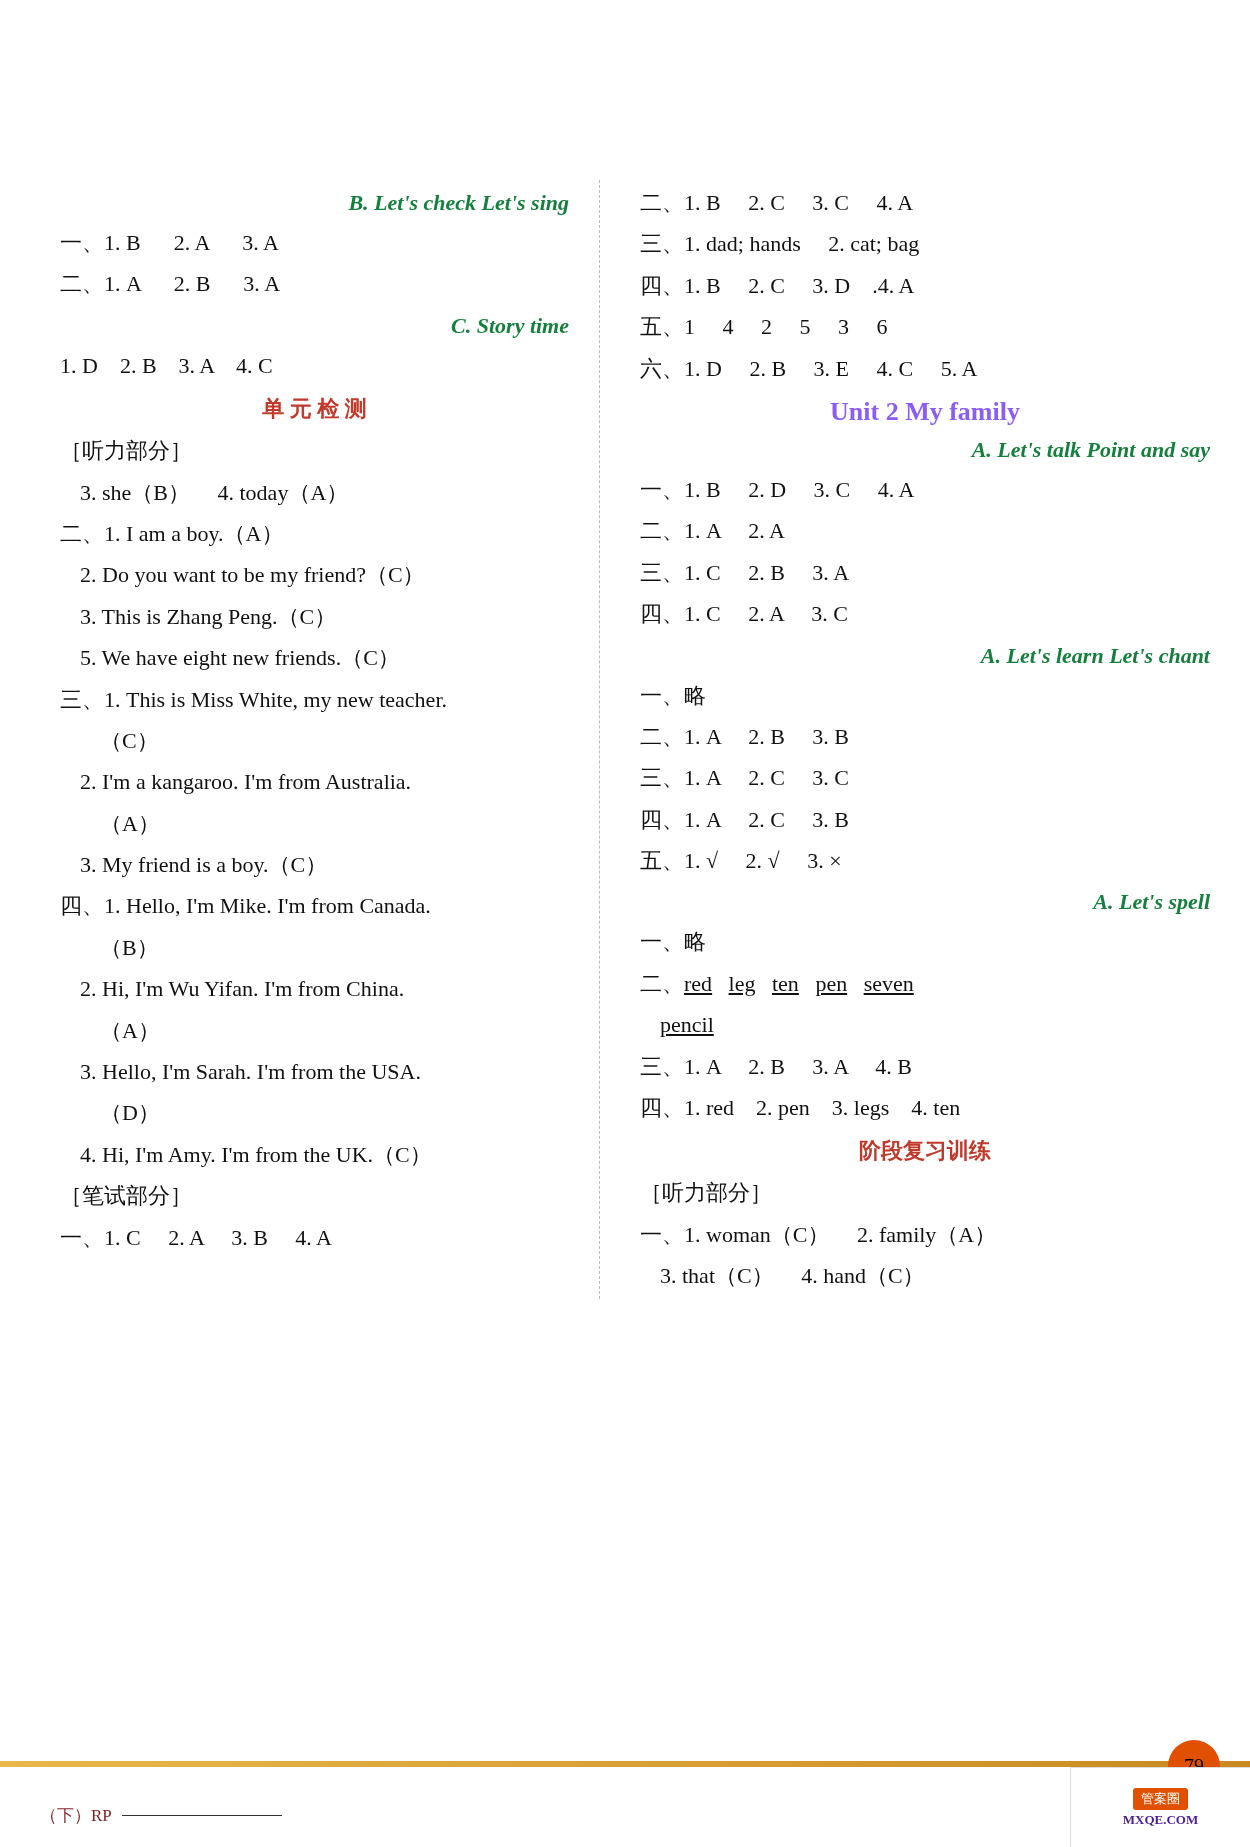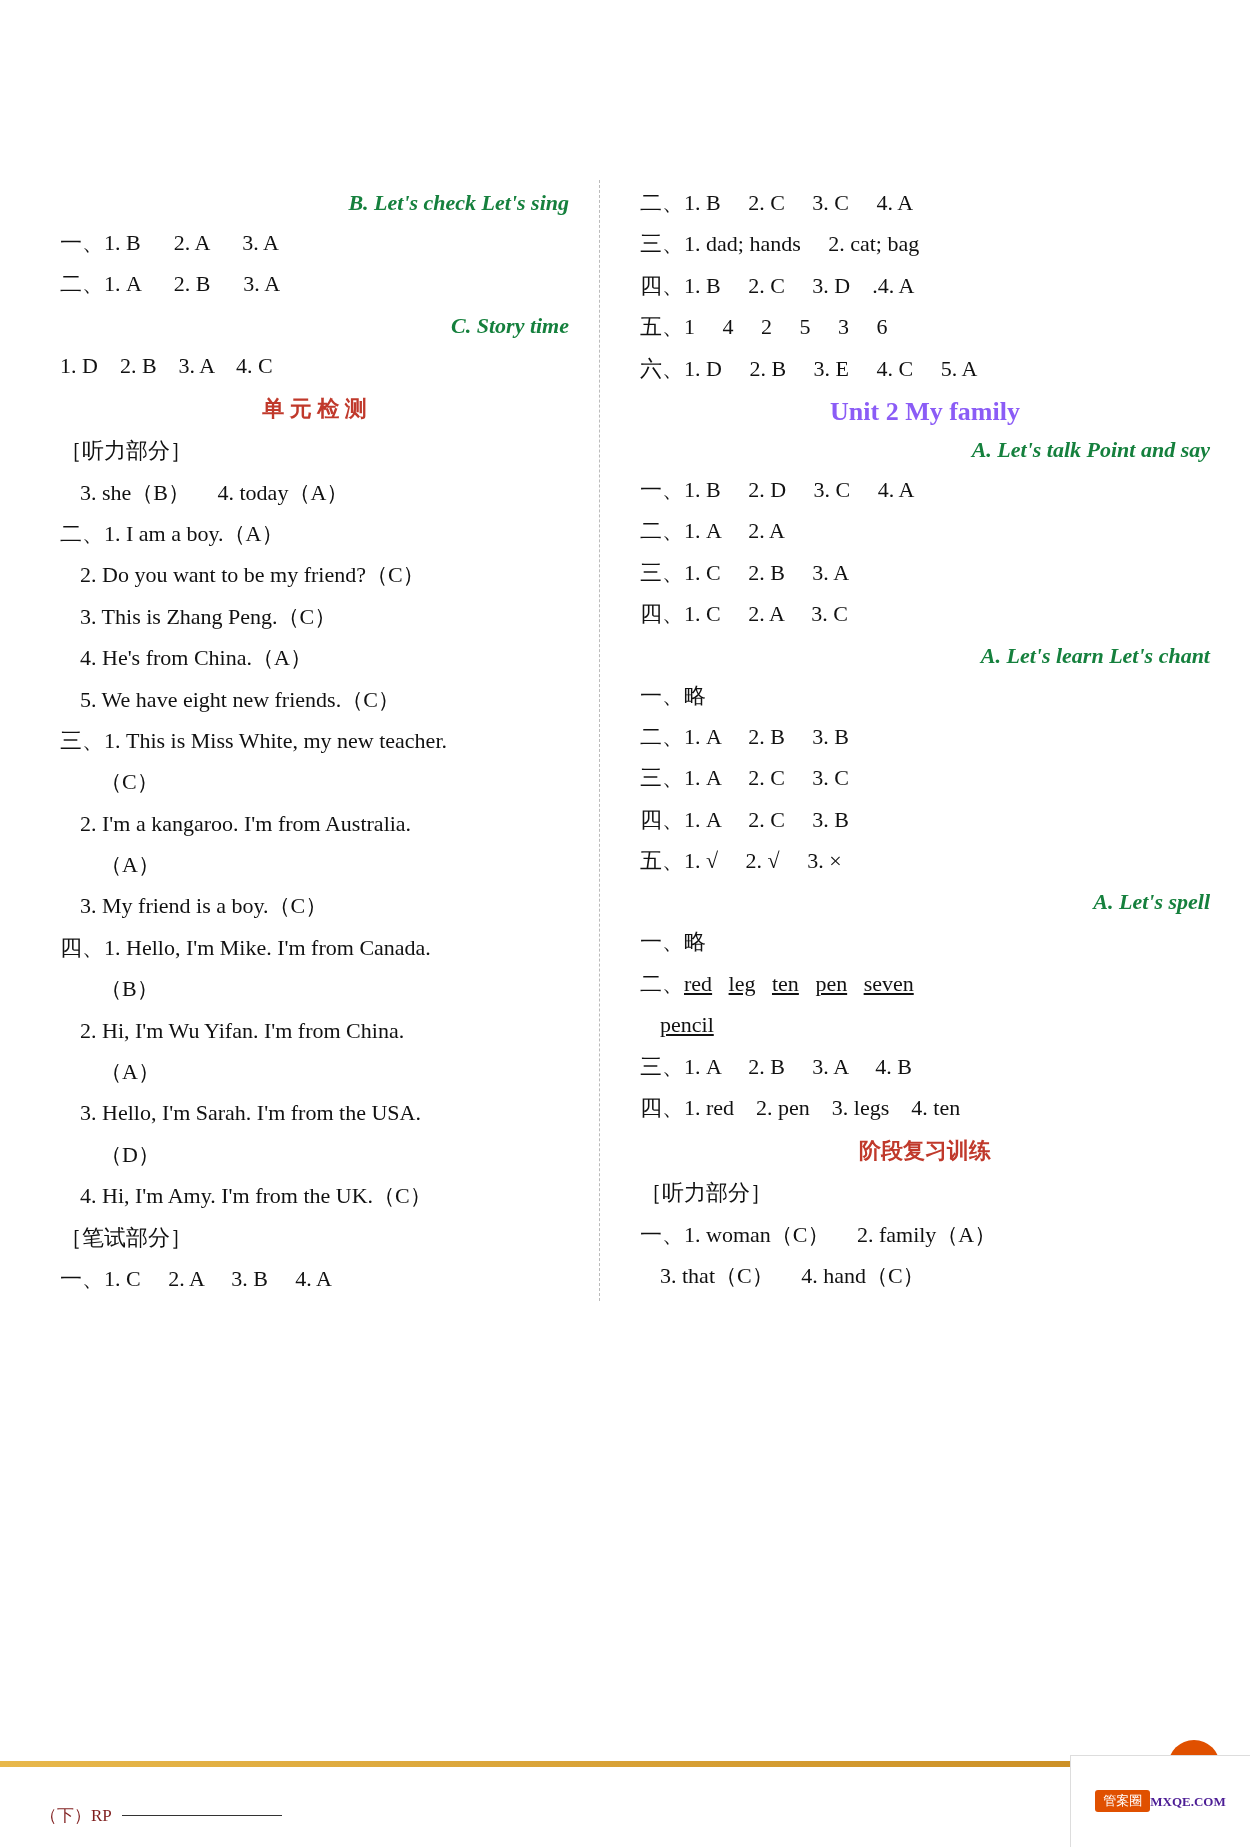--- a/index.html
+++ b/index.html
@@ -110,24 +110,24 @@
       align-items: center;
       justify-content: center;
       font-size: 20px;
       font-weight: normal;
     }
     .watermark-area {
       position: absolute;
       bottom: 0;
       right: 0;
       width: 180px;
-      height: 92px;
+      height: 80px;
       background: #fff;
       display: flex;
-      flex-direction: row;
+      flex-direction: column;
       align-items: center;
       justify-content: center;
       border-top: 1px solid #ddd;
       border-left: 1px solid #ddd;
     }
     .watermark-top {
       font-size: 13px;
       color: #333;
       background: #e05000;
       color: #fff;
@@ -168,21 +168,20 @@
 
       <div class="line">1. D &nbsp;&nbsp; 2. B &nbsp;&nbsp; 3. A &nbsp;&nbsp; 4. C</div>
 
       <div class="section-title-red-cn">单 元 检 测</div>
 
       <div class="line">［听力部分］</div>
       <div class="line indent1">3. she（B） &nbsp;&nbsp;&nbsp; 4. today（A）</div>
       <div class="line">二、1. I am a boy.（A）</div>
       <div class="line indent1">2. Do you want to be my friend?（C）</div>
       <div class="line indent1">3. This is Zhang Peng.（C）</div>
-      <div class="line indent1">4. He's from China.（A）</div>
       <div class="line indent1">5. We have eight new friends.（C）</div>
       <div class="line">三、1. This is Miss White, my new teacher.</div>
       <div class="line indent2">（C）</div>
       <div class="line indent1">2. I'm a kangaroo. I'm from Australia.</div>
       <div class="line indent2">（A）</div>
       <div class="line indent1">3. My friend is a boy.（C）</div>
       <div class="line">四、1. Hello, I'm Mike. I'm from Canada.</div>
       <div class="line indent2">（B）</div>
       <div class="line indent1">2. Hi, I'm Wu Yifan. I'm from China.</div>
       <div class="line indent2">（A）</div>

